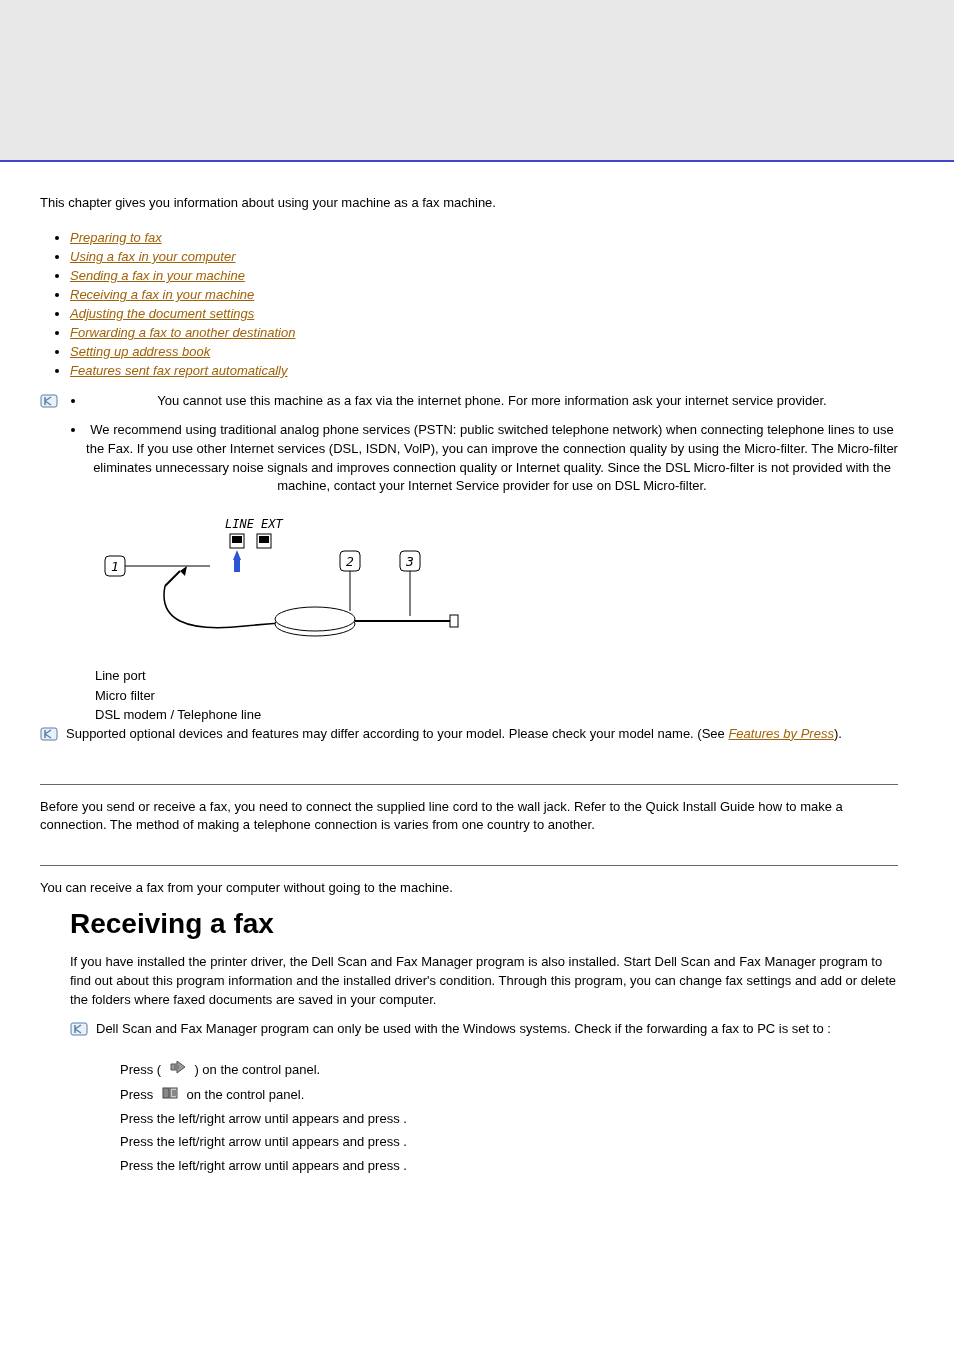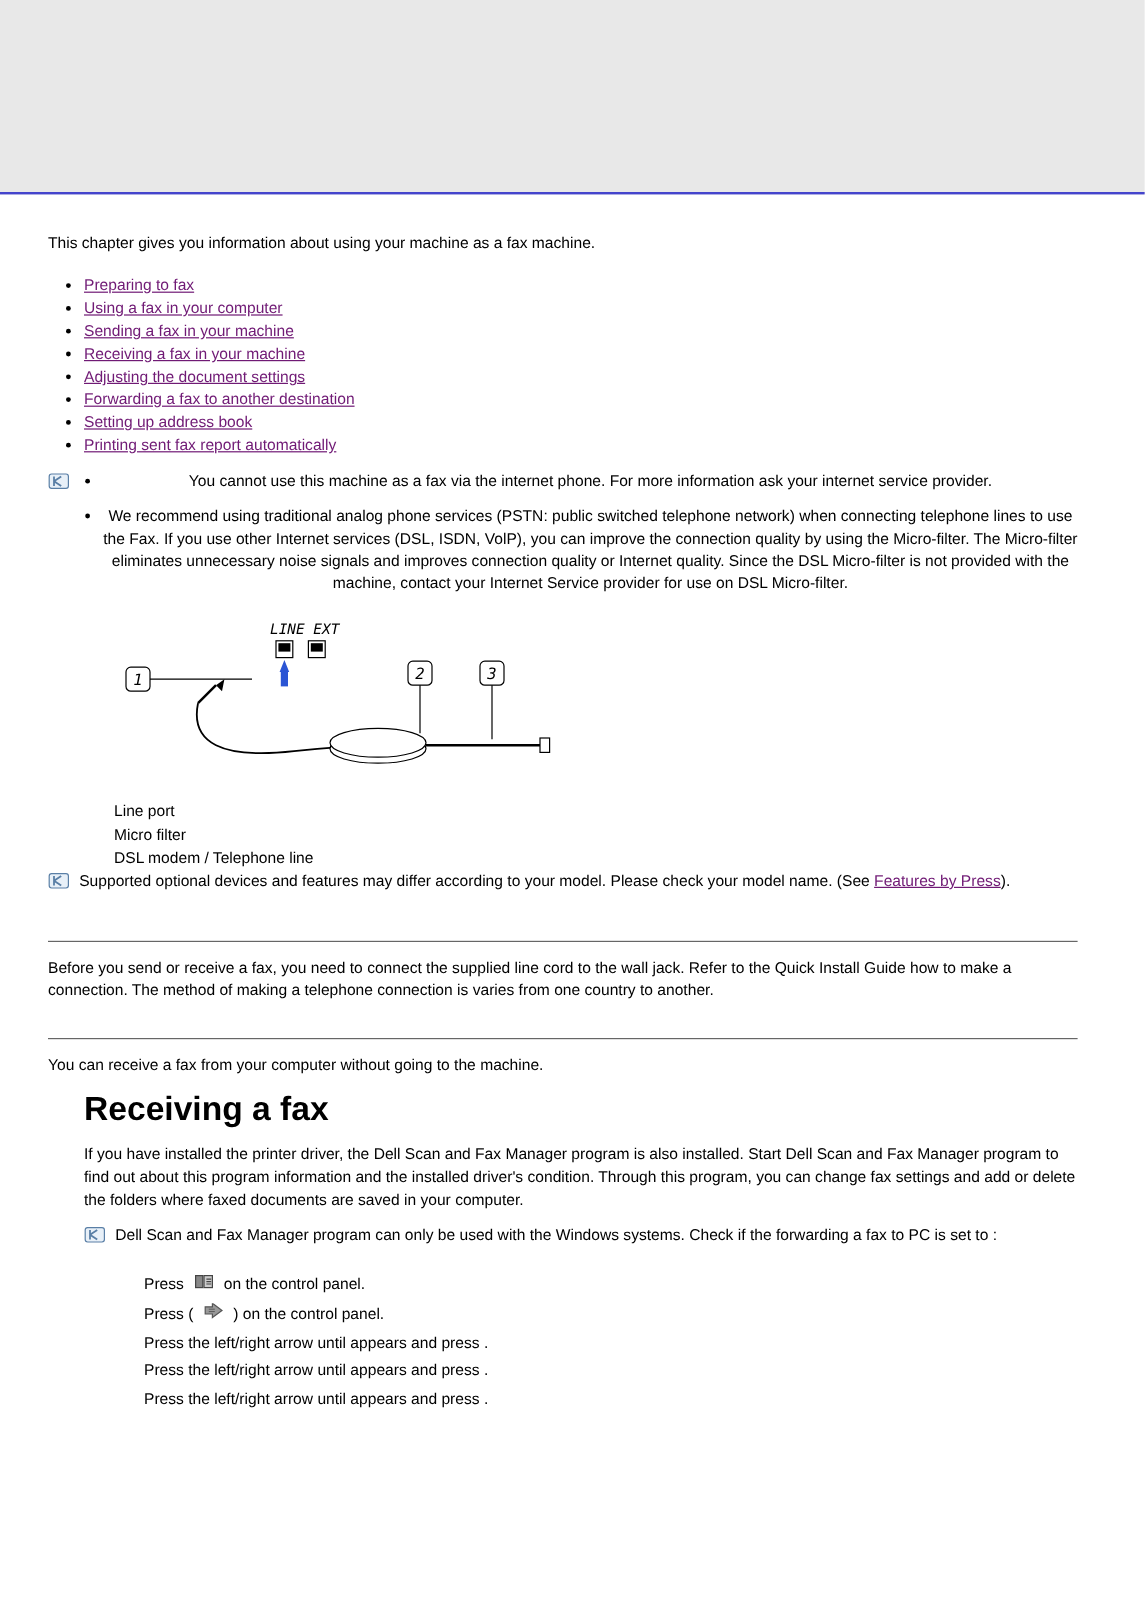--- a/index.html
+++ b/index.html
@@ -24,22 +24,23 @@
     margin-bottom: 20px;
   }
   ul.toc {
     margin: 0 0 14px 0;
     padding-left: 30px;
   }
   ul.toc li {
     margin-bottom: 4px;
   }
   a {
-    color: #701a75;
+    color: #a16207;
     text-decoration: underline;
+    font-style: italic;
   }
   .note-block {
     display: flex;
     align-items: flex-start;
     margin-bottom: 10px;
     text-align: center;
   }
   .note-icon {
     flex: 0 0 auto;
     width: 18px;
@@ -100,21 +101,21 @@
   <p class="intro">This chapter gives you information about using your machine as a fax machine.</p>
 
   <ul class="toc">
     <li><a href="#">Preparing to fax</a></li>
     <li><a href="#">Using a fax in your computer</a></li>
     <li><a href="#">Sending a fax in your machine</a></li>
     <li><a href="#">Receiving a fax in your machine</a></li>
     <li><a href="#">Adjusting the document settings</a></li>
     <li><a href="#">Forwarding a fax to another destination</a></li>
     <li><a href="#">Setting up address book</a></li>
-    <li><a href="#">Printing sent fax report automatically</a></li>
+    <li><a href="#">Features sent fax report automatically</a></li>
   </ul>
 
   <div class="note-block">
     <span class="note-icon">
       <svg width="18" height="14" viewBox="0 0 18 14">
         <rect x="1" y="1" width="16" height="12" rx="2" fill="#e8f0f8" stroke="#5a7fa6"></rect>
         <path d="M5 3 L5 11 M5 7 L11 3 M5 7 L11 11" stroke="#5a7fa6" stroke-width="1.5" fill="none"></path>
       </svg>
     </span>
     <ul class="notes">
@@ -191,41 +192,41 @@
     <span class="note-icon">
       <svg width="18" height="14" viewBox="0 0 18 14">
         <rect x="1" y="1" width="16" height="12" rx="2" fill="#e8f0f8" stroke="#5a7fa6"></rect>
         <path d="M5 3 L5 11 M5 7 L11 3 M5 7 L11 11" stroke="#5a7fa6" stroke-width="1.5" fill="none"></path>
       </svg>
     </span>
     <div class="para">Dell Scan and Fax Manager program can only be used with the Windows systems. Check if the forwarding a fax to PC is set to      :</div>
   </div>
 
   <div class="steps">
+    <div>
+      <span>Press        (</span>
+      <span class="inline-icon">
+        <svg width="18" height="14" viewBox="0 0 18 14">
+          <path d="M2 3 L8 3 L8 0 L16 6 L8 12 L8 9 L2 9 Z" fill="#999" stroke="#555"></path>
+          <path d="M5 5 L10 5 M5 7 L10 7" stroke="#555" stroke-width="0.8"></path>
+        </svg>
+      </span>
+      <span>) on the control panel.</span>
+    </div>
     <div>
       <span>Press             </span>
       <span class="inline-icon">
         <svg width="18" height="14" viewBox="0 0 18 14">
           <rect x="2" y="2" width="6" height="10" fill="#888" stroke="#444"></rect>
           <rect x="9" y="2" width="7" height="10" fill="#ccc" stroke="#444"></rect>
           <line x1="11" y1="5" x2="15" y2="5" stroke="#444"></line>
           <line x1="11" y1="7" x2="15" y2="7" stroke="#444"></line>
           <line x1="11" y1="9" x2="15" y2="9" stroke="#444"></line>
         </svg>
       </span>
       <span> on the control panel.</span>
     </div>
-    <div>
-      <span>Press        (</span>
-      <span class="inline-icon">
-        <svg width="18" height="14" viewBox="0 0 18 14">
-          <path d="M2 3 L8 3 L8 0 L16 6 L8 12 L8 9 L2 9 Z" fill="#999" stroke="#555"></path>
-          <path d="M5 5 L10 5 M5 7 L10 7" stroke="#555" stroke-width="0.8"></path>
-        </svg>
-      </span>
-      <span>) on the control panel.</span>
-    </div>
     <div>Press the left/right arrow until                     appears and press      .</div>
     <div>Press the left/right arrow until                  appears and press      .</div>
     <div>Press the left/right arrow until        appears and press      .</div>
   </div>
 
 </div>
 
 </body></html>

